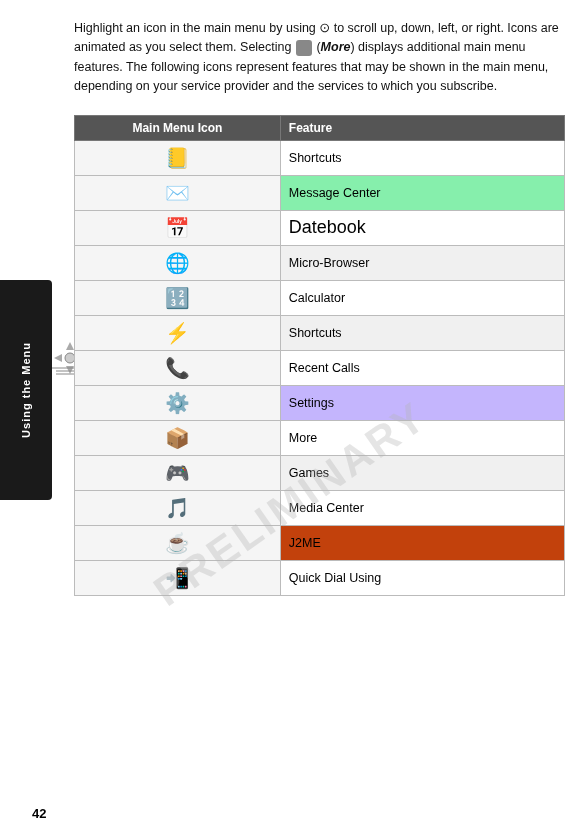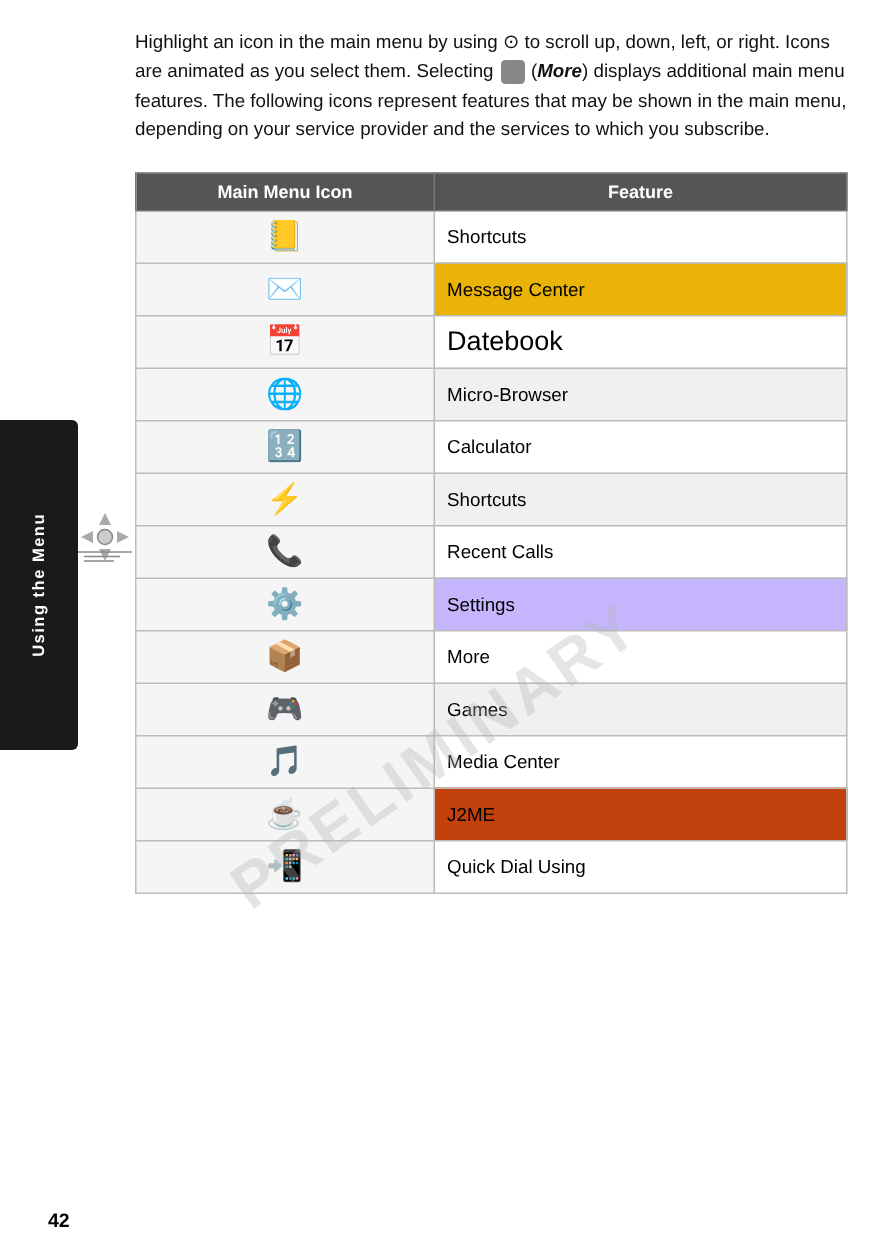--- a/index.html
+++ b/index.html
@@ -49,21 +49,21 @@
     .sidebar-icon {
       position: absolute;
       left: 52px;
       top: 340px;
       width: 36px;
       height: 36px;
     }
 
     .main-content {
       position: absolute;
-      left: 90px;
+      left: 74px;
       top: 18px;
       right: 18px;
     }
 
     .body-text {
       font-size: 12.5px;
       line-height: 1.55;
       color: #111;
       margin-bottom: 18px;
     }
@@ -78,21 +78,21 @@
       border-collapse: collapse;
       border: 1.5px solid #888;
     }
 
     .table-container th {
       background: #555;
       color: #fff;
       font-size: 12px;
       font-weight: bold;
       padding: 5px 8px;
-      text-align: center;
+      text-align: left;
       border: 1px solid #777;
     }
 
     .table-container th:first-child {
       width: 42%;
       text-align: center;
     }
 
     .table-container th:last-child {
       width: 58%;
@@ -180,21 +180,21 @@
         <th>Feature</th>
       </tr>
     </thead>
     <tbody id="table-body">
     <tr>
           <td style="text-align: center;"><span style="font-size: 20px; line-height: 28px;">📒</span></td>
           <td style="font-size: 12.5px; padding: 4px 8px;">Shortcuts</td>
         </tr>
         <tr>
           <td style="text-align: center;"><span style="font-size: 20px; line-height: 28px;">✉️</span></td>
-          <td style="font-size: 12.5px; padding: 4px 8px; background: #eab308;">Message Center</td>
+          <td style="font-size: 12.5px; padding: 4px 8px; background: #86efac;">Message Center</td>
         </tr>
         <tr>
           <td style="text-align: center;"><span style="font-size: 20px; line-height: 28px;">📅</span></td>
           <td style="font-size: 18px; padding: 4px 8px;">Datebook</td>
         </tr>
         <tr>
           <td style="text-align: center;"><span style="font-size: 20px; line-height: 28px;">🌐</span></td>
           <td style="font-size: 12.5px; padding: 4px 8px; background: rgb(240, 240, 240);">Micro-Browser</td>
         </tr>
         <tr>

